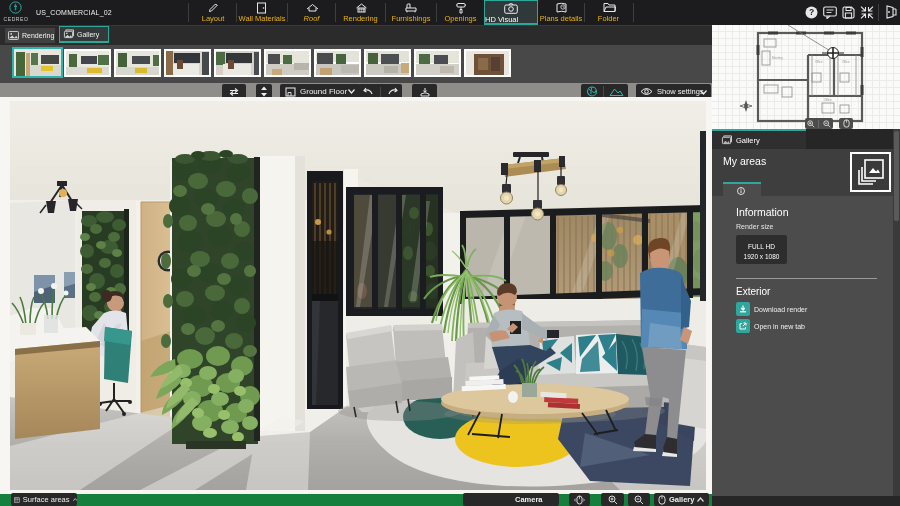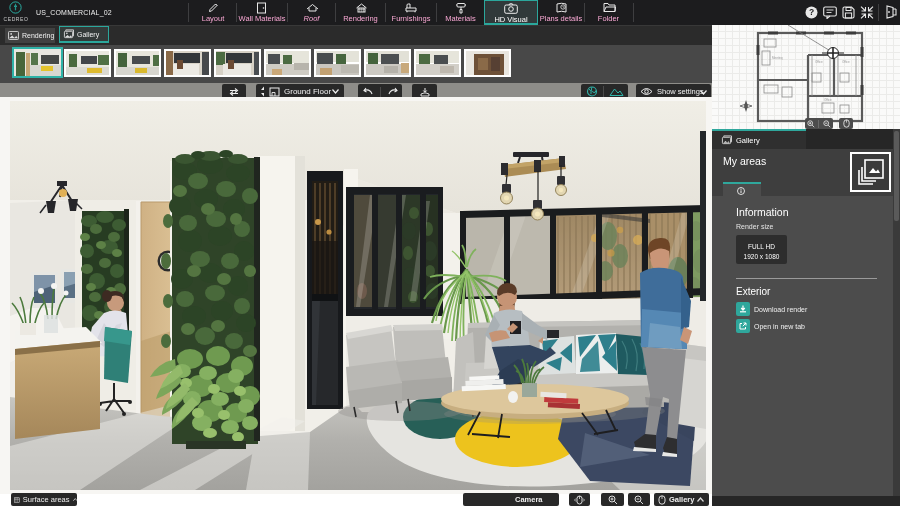--- a/index.html
+++ b/index.html
@@ -1,39 +1,39 @@
 <!DOCTYPE html>
 <html><head>
 <meta charset="utf-8">
 <style>
   html,body{margin:0;padding:0;background:#1c1c1e;}
   *{box-sizing:border-box;font-family:"Liberation Sans",sans-serif;}
   #app{position:relative;width:900px;height:506px;overflow:hidden;background:#1c1c1e;}
   .abs{position:absolute;}
   
   #topbar{left:0;top:0;width:900px;height:25px;background:#1c1c1e;}
-  .menuitem{position:absolute;top:0;height:41px;color:#f9a8d4;text-align:center;}
+  .menuitem{position:absolute;top:0;height:41px;color:#eab308;text-align:center;}
   .menuitem .lbl{position:absolute;top:14px;left:0;width:100%;font-size:7.5px;white-space:nowrap;}
   .menuitem svg{position:absolute;top:2px;left:50%;margin-left:-6px;}
   .msep{position:absolute;top:3px;width:1px;height:19px;background:#3e3e40;}
   #hdv{position:absolute;left:484px;top:0;width:54px;height:25px;background:#30393a;border:1px solid #2ba79c;border-bottom:2px solid #2ba79c;}
   
   #tabsrow{left:0;top:25px;width:712px;height:20px;background:#2b2b2b;border-top:1px solid #383838;}
   .tab{position:absolute;top:2px;height:15px;color:#f0f0f0;font-size:7px;display:flex;align-items:center;white-space:nowrap;}
   
   #thumbs{left:0;top:45px;width:712px;height:38px;background:#484848;}
   .th{position:absolute;top:4px;width:47px;height:28px;background:#fff;border:2px solid #fff;}
   .th .im{position:absolute;left:0;top:0;right:0;bottom:0;overflow:hidden;}
   
   #toolstrip{left:0;top:83px;width:712px;height:14px;background:#8e8d89;}
   .tbtn{position:absolute;top:1px;height:15px;background:#282828;border-radius:2px;color:#f0f0f0;font-size:8px;display:flex;align-items:center;justify-content:center;}
   
   #canvas{left:0;top:97px;width:712px;height:409px;background:#f7f6f3;}
   
-  #botbar{left:0;top:494px;width:740px;height:12px;background:#ffffff;}
+  #botbar{left:0;top:494px;width:740px;height:12px;background:#15803d;}
   .bbtn{position:absolute;top:-1px;height:13px;background:#282828;border-radius:2px;color:#efefef;font-size:7.5px;display:flex;align-items:center;white-space:nowrap;}
   
   #plan{left:712px;top:25px;width:188px;height:104px;background:#fafaf9;}
   #panel{left:712px;top:129px;width:188px;height:367px;background:#4c4c4c;}
   #sbbottom{left:712px;top:496px;width:188px;height:10px;background:#262626;}
   .w{color:#fff;}
 </style>
 </head>
 <body>
 <div id="app">
@@ -87,29 +87,29 @@
           <path d="M1 6 L11 6 L11 9 L1 9 Z M2 9 L2 10.3 M10 9 L10 10.3" fill="none" stroke="#e8e8e8"></path>
         </svg>
         <div class="lbl">Furnishings</div>
       </div>
     <div class="msep" style="left:436px"></div>
     <div class="menuitem" style="left:437px;width:47px;">
         <svg width="12" height="12" viewBox="0 0 12 12">
           <rect x="2" y="1.5" width="8" height="3.5" rx="1" fill="none" stroke="#e8e8e8"></rect>
           <path d="M10 3 L11 3 M2 3 L1.3 3 M6 5 L6 7.5 M6 7.5 L5 7.5 L5 11 L7 11 L7 7.5 Z" fill="none" stroke="#e8e8e8"></path>
         </svg>
-        <div class="lbl">Materials</div>
+        <div class="lbl">Openings</div>
       </div>
     <div id="hdv">
         <svg style="position:absolute;left:50%;margin-left:-7px;top:2px" width="14" height="11" viewBox="0 0 14 11">
           <rect x="0.7" y="2" width="12.6" height="8.3" rx="1.5" fill="none" stroke="#eee"></rect>
           <path d="M5 2 L5.7 0.8 L8.3 0.8 L9 2" fill="none" stroke="#eee"></path>
           <circle cx="7" cy="6" r="2.3" fill="none" stroke="#eee"></circle>
         </svg>
-        <div class="lbl" style="position:absolute;top:14px;width:100%;text-align:center;font-size:7.5px;color:#fff;">HD Visual</div>
+        <div class="lbl" style="position:absolute;top:14px;width:100%;font-size:7.5px;color:#fff;">HD Visual</div>
       </div>
     <div class="menuitem" style="left:538px;width:46px;">
         <svg width="13" height="12" viewBox="0 0 13 12">
           <path d="M2 2 Q6.5 0.5 11 2 L11 10 Q6.5 8.5 2 10 Z" fill="none" stroke="#e8e8e8"></path>
           <circle cx="8" cy="5" r="2.2" fill="none" stroke="#e8e8e8" stroke-width="0.8"></circle>
           <path d="M8 4 L8 5 L8.8 5.6" stroke="#e8e8e8" stroke-width="0.7" fill="none"></path>
         </svg>
         <div class="lbl">Plans details</div>
       </div>
     <div class="msep" style="left:584px"></div>
@@ -274,21 +274,21 @@
           <path d="M2 3.5 L8.5 3.5 M7 1.5 L9.5 3.5 L7 5.5" fill="none" stroke="#eee" stroke-width="1.1"></path>
           <path d="M10 6.5 L3.5 6.5 M5 4.5 L2.5 6.5 L5 8.5" fill="none" stroke="#eee" stroke-width="1.1"></path>
         </svg>
       </div>
     <div class="tbtn" style="left:256px;width:16px;">
         <svg width="8" height="11" viewBox="0 0 8 11">
           <path d="M4 0.5 L7 4 L1 4 Z" fill="#eee"></path>
           <path d="M4 10.5 L1 7 L7 7 Z" fill="#eee"></path>
         </svg>
       </div>
-    <div class="tbtn" style="left:264px;width:80px;justify-content:flex-start;padding-left:5px;text-align:center;">
+    <div class="tbtn" style="left:280px;width:80px;justify-content:flex-start;padding-left:5px;text-align:center;">
         <svg width="11" height="10" viewBox="0 0 11 10">
           <rect x="1" y="1" width="9" height="8" fill="none" stroke="#eee"></rect>
           <path d="M3 9 L3 5.5 L6 5.5 L6 9" fill="none" stroke="#eee" stroke-width="0.9"></path>
         </svg>
         <span style="margin-left:4px;">Ground Floor</span>
         <svg style="position:absolute;right:5px;top:5px" width="7" height="5" viewBox="0 0 7 5">
           <path d="M0.5 0.5 L3.5 4 L6.5 0.5" fill="none" stroke="#eee" stroke-width="1.2"></path>
         </svg>
       </div>
     <div class="tbtn" style="left:358px;width:44px;">

